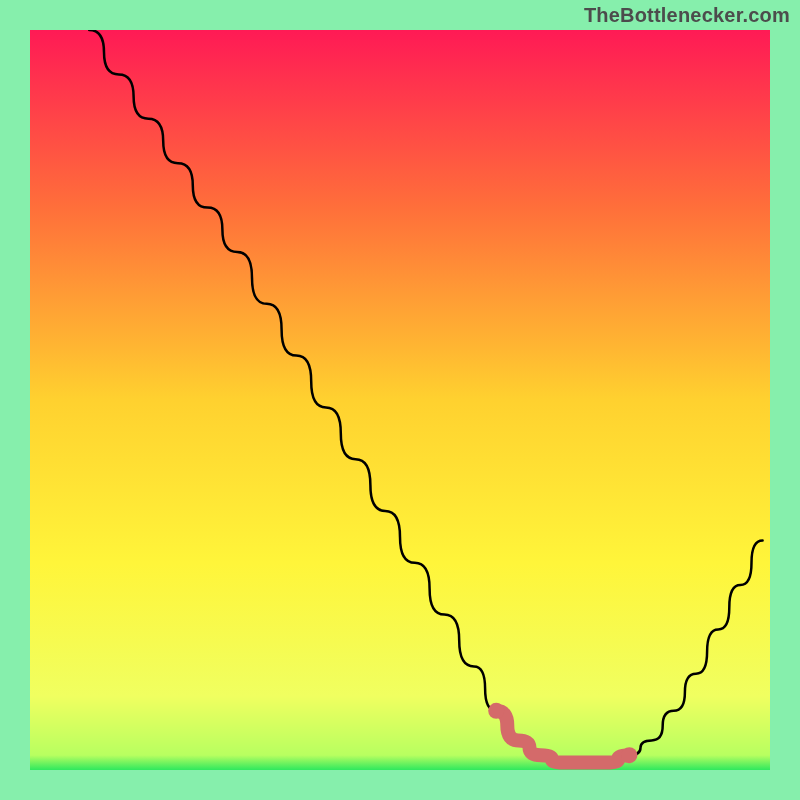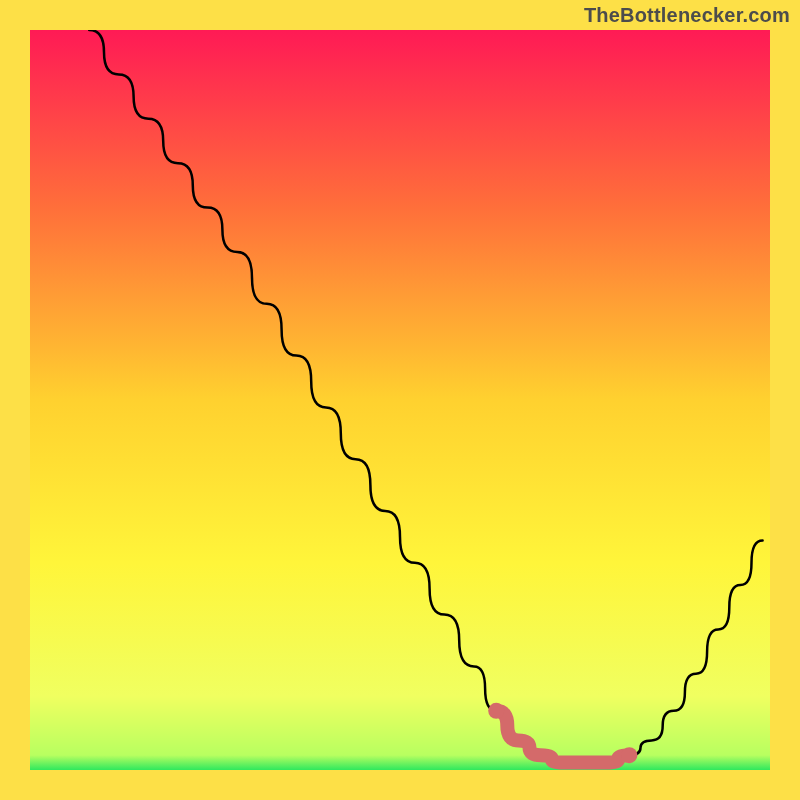--- a/index.html
+++ b/index.html
@@ -8,21 +8,21 @@
     width: 800px;
     height: 800px;
     background: #000;
     font-family: Arial, Helvetica, sans-serif;
     overflow: hidden;
   }
   .frame {
     position: relative;
     width: 800px;
     height: 800px;
-    background: #fde047;
+    background: #86efac;
   }
   .attribution {
     position: absolute;
     top: 4px;
     right: 10px;
     color: #4c4c4c;
     font-size: 20px;
     font-weight: 600;
     letter-spacing: 0.2px;
     z-index: 10;

